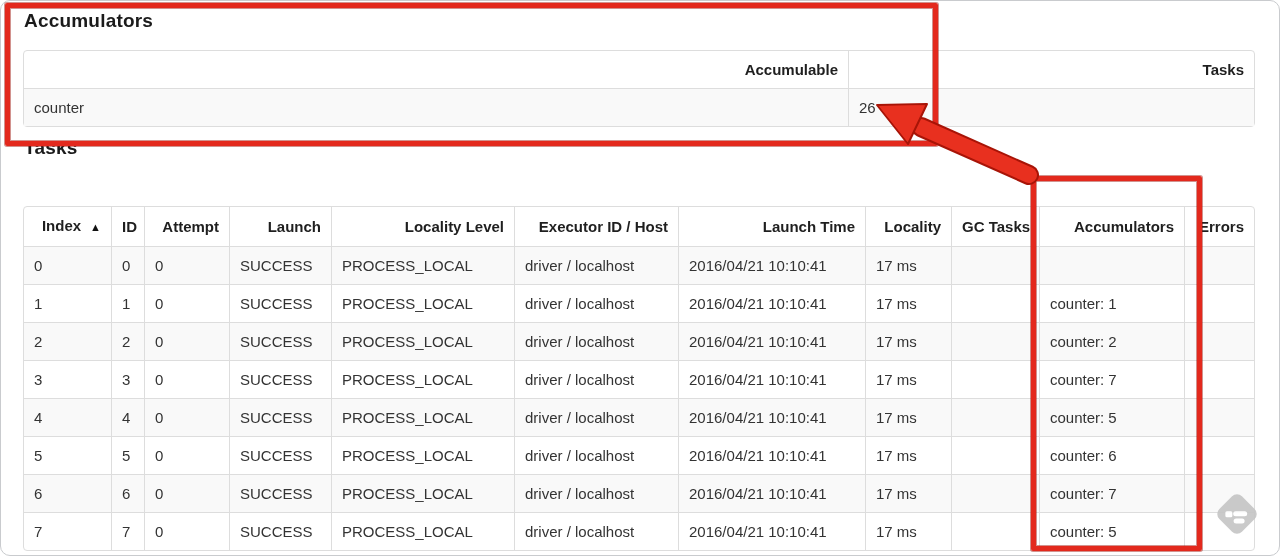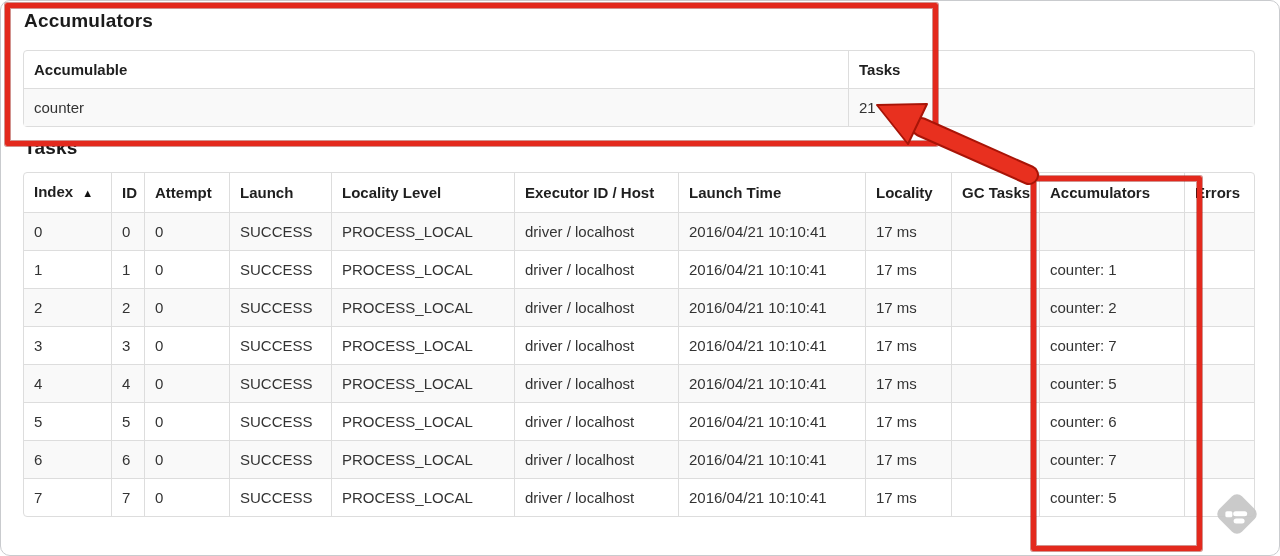--- a/index.html
+++ b/index.html
@@ -19,27 +19,27 @@
   #acc-title{left:24px;top:10px;}
   #tasks-title{left:24px;top:137px;}
 
   table{
     position:absolute;left:23px;width:1230px;
     border-collapse:separate;border-spacing:0;
     border:1px solid #ddd;border-radius:4px;
     font-size:15px;table-layout:fixed;background:#fff;z-index:1;
   }
   #acc-table{top:50px;}
-  #tasks-table{top:172px;}
+  #tasks-table{top:206px;}
   th,td{
     padding:8px 10px;text-align:left;line-height:21px;
     border-left:1px solid #ddd;border-top:1px solid #ddd;
     white-space:nowrap;overflow:hidden;
   }
-  th{font-weight:bold;color:#1f1f1f;}
+  th{font-weight:bold;color:#1f1f1f;text-align:right;}
   td{color:#333;}
   tr > :first-child{border-left:none;}
   thead tr > *{border-top:none;}
   tbody tr:nth-child(odd) td{background:#f9f9f9;}
   .sort-icon{font-size:11px;margin-left:9px;color:#111;}
 
   
   col.col-accumulable{width:824px;} col.col-value{width:406px;}
   col.col-index{width:87px;} col.col-id{width:33px;} col.col-attempt{width:85px;}
   col.col-status{width:102px;} col.col-locality_level{width:183px;}
@@ -73,21 +73,21 @@
     </colgroup>
   <thead>
       <tr>
         <th>Accumulable</th>
         <th>Tasks</th>
       </tr>
     </thead>
   <tbody>
       <tr>
         <td>counter</td>
-        <td>21</td>
+        <td>26</td>
       </tr>
     </tbody>
 </table>
 
 <h2 class="section-title" id="tasks-title">Tasks</h2>
 
 <table id="tasks-table">
   <colgroup>
       <col class="col-index">
       <col class="col-id">

